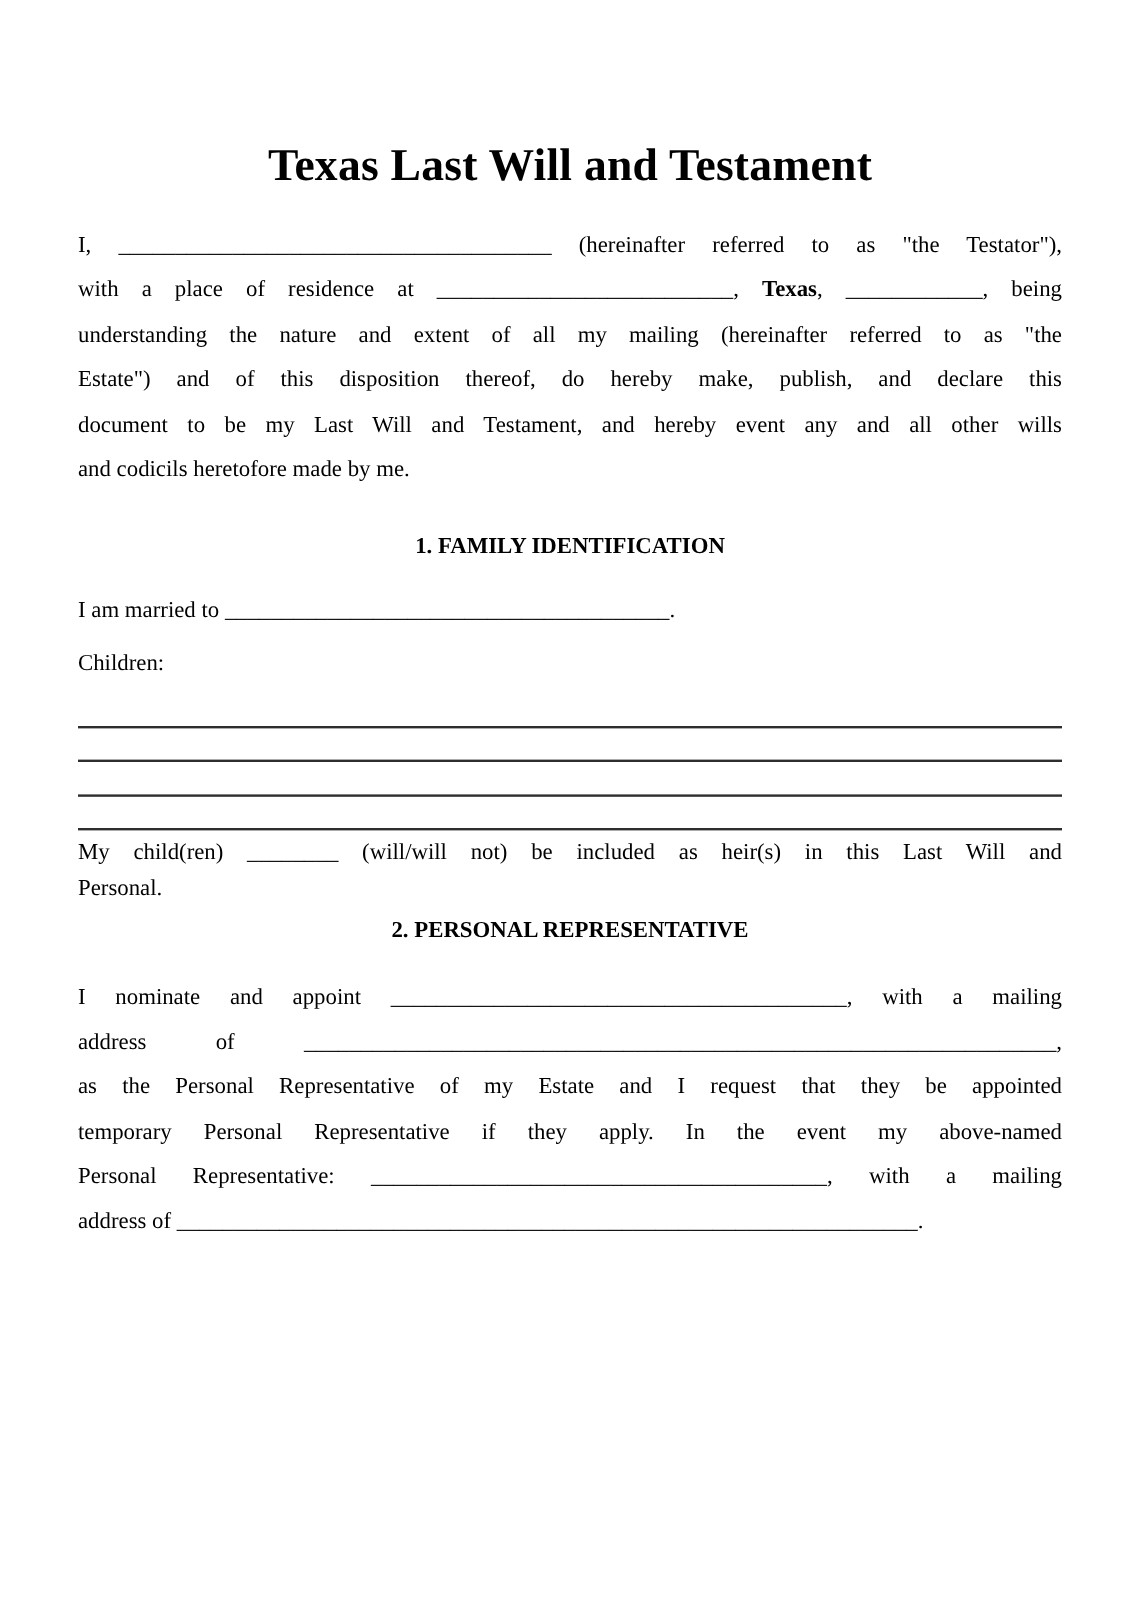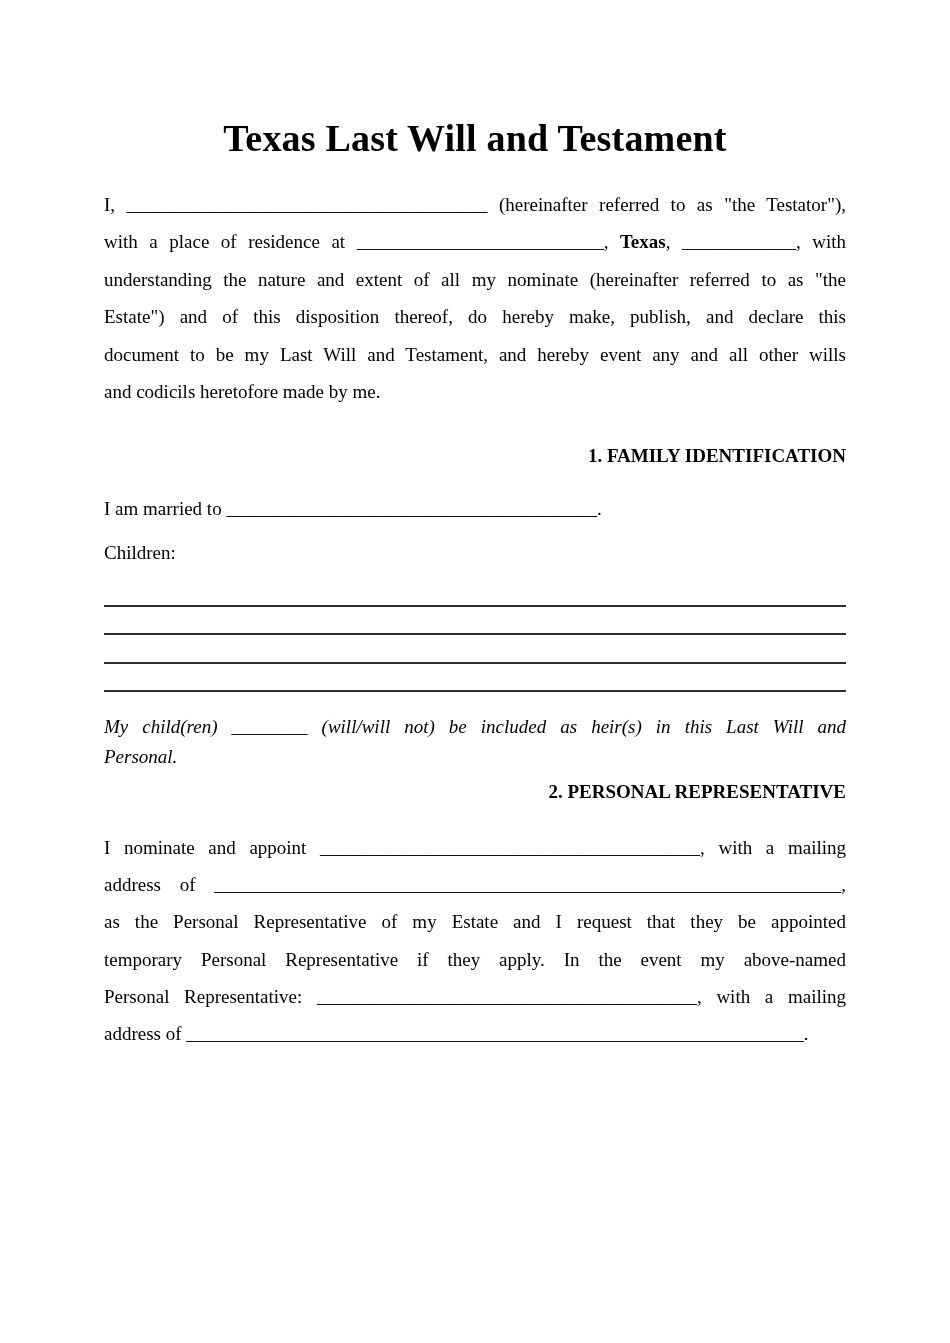--- a/index.html
+++ b/index.html
@@ -6,35 +6,35 @@
   .page {
     position: relative;
     width: 950px;
     height: 1343px;
     background: #ffffff;
     color: #000000;
     font-family: "Liberation Serif", "DejaVu Serif", serif;
     font-size: 19px;
     overflow: hidden;
   }
-  .content { padding: 0 104px; }
+  .content { padding: 0 65px; }
 
   .doc-title {
     margin: 0;
     padding-top: 117px;
     text-align: center;
     font-size: 38px;
     line-height: 42px;
     font-weight: bold;
     letter-spacing: 0.2px;
   }
 
   .section-heading {
     margin: 0;
-    text-align: right;
+    text-align: center;
     font-size: 19px;
     line-height: 37.4px;
     font-weight: bold;
   }
   .sh-1 { margin-top: 27px; }
   .sh-2 { margin-top: 1px; font-family: Liberation Serif, serif; }
 
   .para { margin: 0; }
   .ln {
     line-height: 37.4px;
@@ -46,42 +46,42 @@
   .ln.last {
     text-align: center;
     text-align-last: left;
   }
   .b { font-weight: bold; }
 
   .p-intro      { margin-top: 27px; }
   .p-married    { margin-top: 15px; }
   .p-they       { margin-top: 7px; }
   .p-childlabel { margin-top: 7px; }
-  .p-heirs      { margin-top: 20px; font-style: italic; }
+  .p-heirs      { margin-top: 4px; }
   .p-heirs .ln  { line-height: 30px; height: 30px; }
   .p-rep        { margin-top: 18px; }
 
   .rules { margin-top: 7px; }
   .rule {
     height: 26.4px;
     border-bottom: 2px solid #2e2e2e;
   }
 </style>
 </head>
 <body>
 
 <div class="page">
   <div class="content">
 
     <h1 class="doc-title">Texas Last Will and Testament</h1>
 
     <div class="para p-intro">
       <div class="ln">I, ______________________________________ (hereinafter referred to as "the Testator"),</div>
-      <div class="ln"><span>with a place of residence at __________________________, </span><span class="b">Texas</span><span>, ____________, with</span></div>
-      <div class="ln">understanding the nature and extent of all my nominate (hereinafter referred to as "the</div>
+      <div class="ln"><span>with a place of residence at __________________________, </span><span class="b">Texas</span><span>, ____________, being</span></div>
+      <div class="ln">understanding the nature and extent of all my mailing (hereinafter referred to as "the</div>
       <div class="ln">Estate") and of this disposition thereof, do hereby make, publish, and declare this</div>
       <div class="ln">document to be my Last Will and Testament, and hereby event any and all other wills</div>
       <div class="ln last">and codicils heretofore made by me.</div>
     </div>
 
     <h2 class="section-heading sh-1">1. FAMILY IDENTIFICATION</h2>
 
     <div class="para p-married">
       <div class="ln last">I am married to _______________________________________.</div>
     </div>

